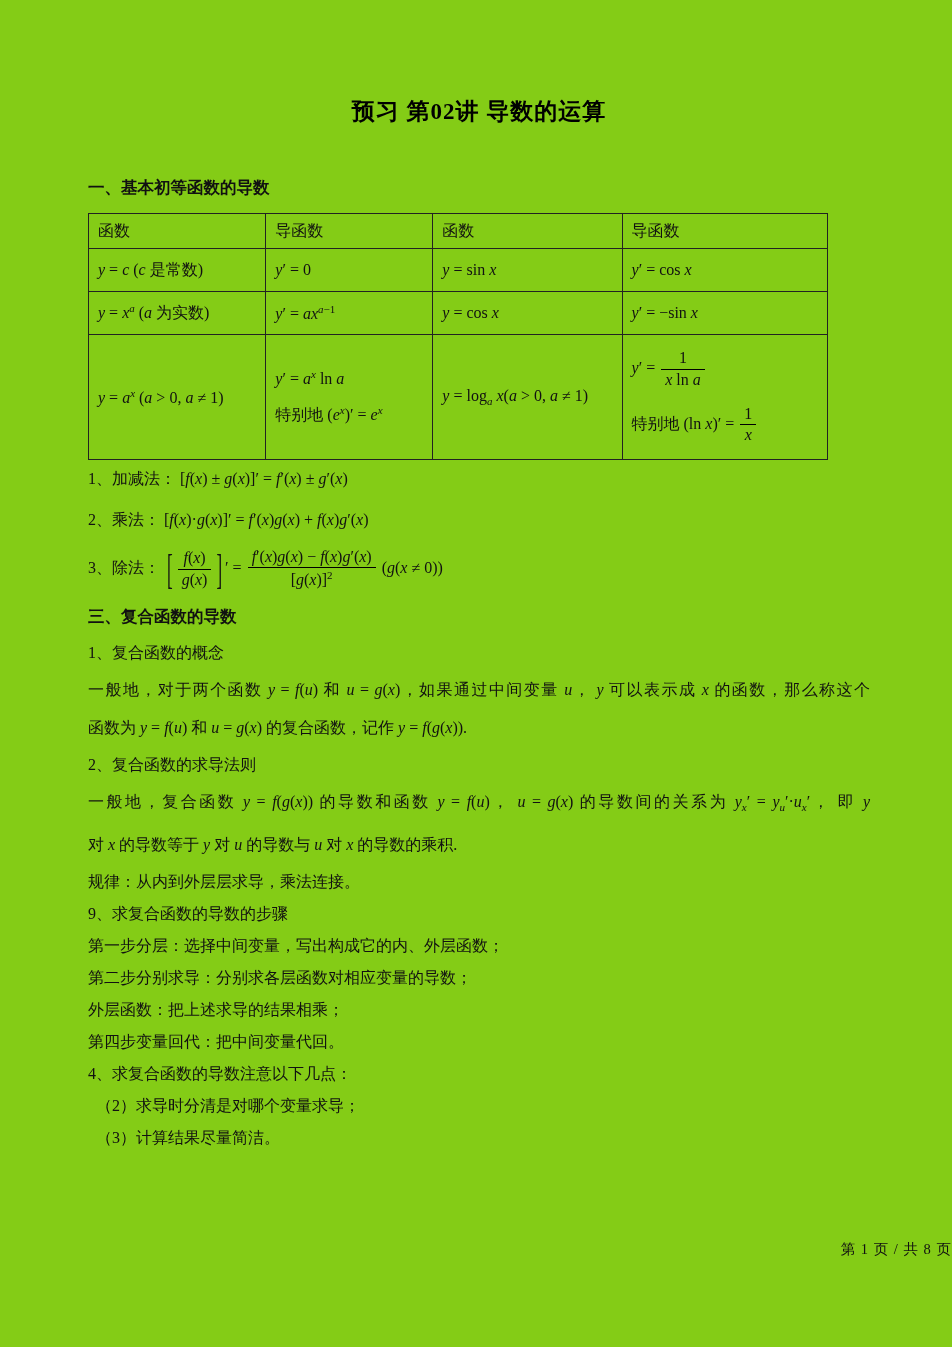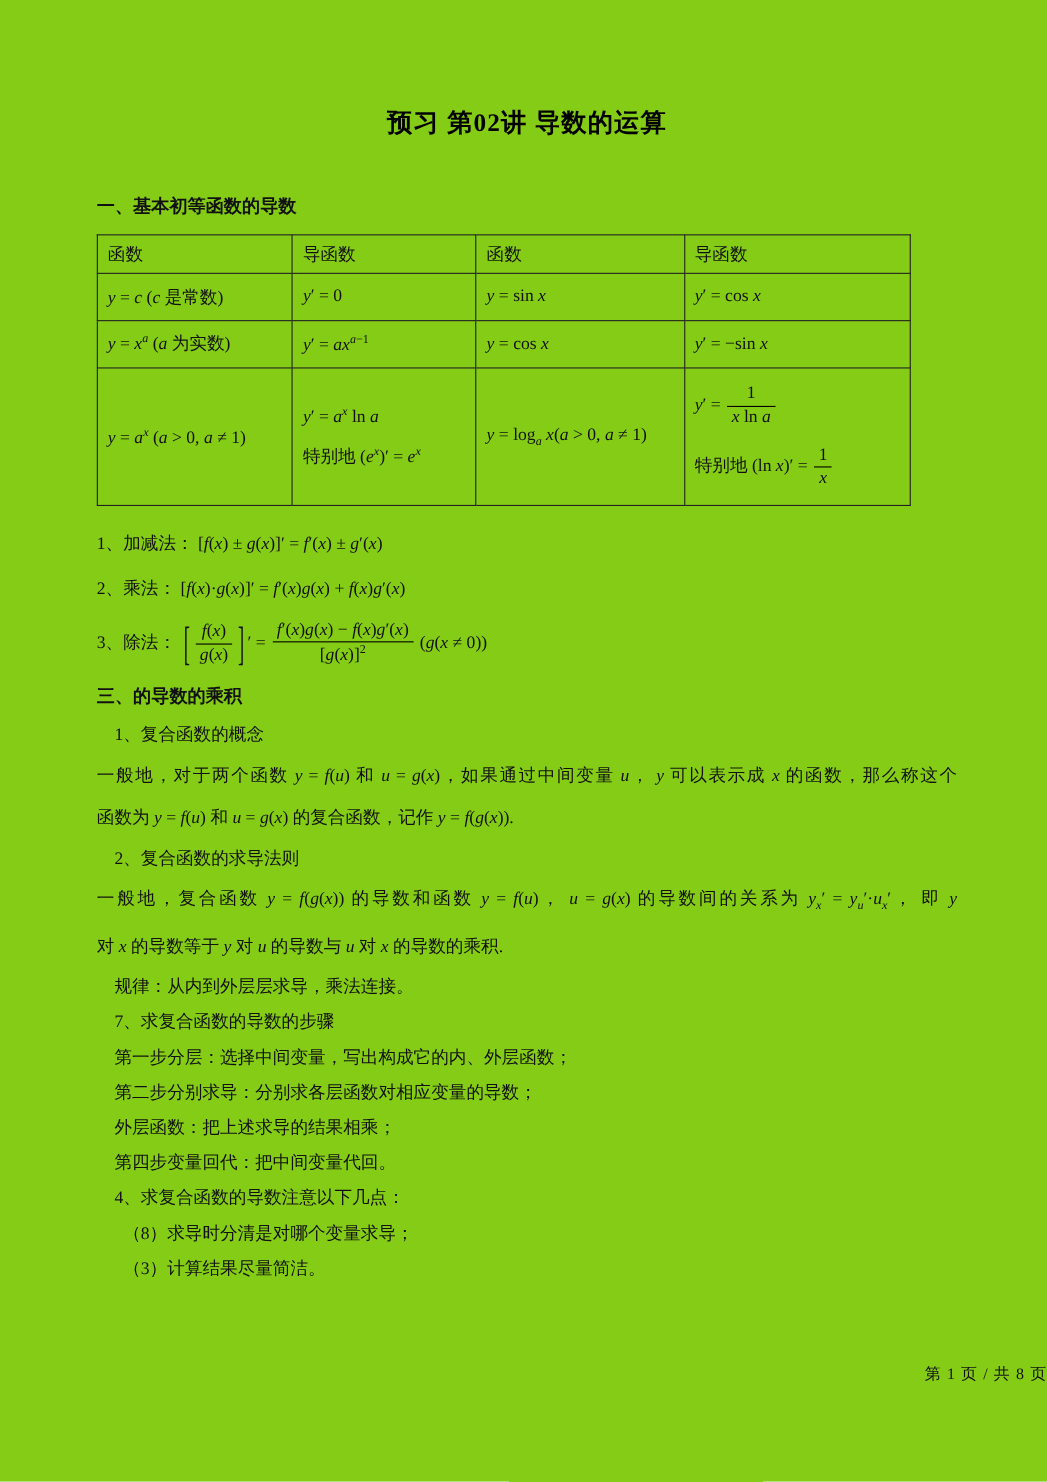--- a/index.html
+++ b/index.html
@@ -10,21 +10,21 @@
   .content{padding:96px 82px 0 88px;}
   h1.title{
     margin:0 0 50px 0;text-align:center;font-size:23px;font-weight:700;
     letter-spacing:1px;color:#000;
   }
   h2.sec{
     margin:16px 0 14px 0;font-size:16.5px;font-weight:700;color:#111;
   }
   
   table.dtab{
-    width:740px;border-collapse:collapse;table-layout:fixed;margin:4px 0 22px 0;
+    width:740px;border-collapse:collapse;table-layout:fixed;margin:4px 0 6px 0;
   }
   table.dtab th,table.dtab td{
     border:1px solid #222;padding:4px 9px;font-weight:400;text-align:left;
     vertical-align:middle;font-size:16px;color:#111;
   }
   tr.hrow th{height:26px;}
   tr.r1 td{height:34px;}
   tr.r2 td{height:34px;}
   tr.r3 td{height:116px;}
   .cellline + .cellline{margin-top:16px;}
@@ -33,21 +33,21 @@
   sup{font-size:11px;}
   sub{font-size:11px;}
   .fr{display:inline-block;text-align:center;vertical-align:middle;margin:0 2px;line-height:1.15;}
   .fr .nu{display:block;border-bottom:1px solid #000;padding:0 4px 1px 4px;}
   .fr .de{display:block;padding:1px 4px 0 4px;}
   .bb{display:inline-block;transform:scaleY(2.5);font-size:17px;vertical-align:middle;
       margin:0 3px;font-weight:300;}
   
   p.rule{margin:0 0 16px 0;line-height:25px;}
   p.rule-big{margin:6px 0 14px 0;}
-  p.line{margin:0 0 10px 16px;line-height:22px;}
+  p.line{margin:0 0 10px 0;line-height:22px;}
   p.mline{margin:14px 0 14px 0;line-height:24px;}
   p.just{text-align:justify;text-align-last:justify;}
   p.indent{padding-left:8px;}
   .footer{
     position:absolute;left:0;right:0;top:1240px;text-align:right;
     font-size:14.5px;color:#111;letter-spacing:1px;
   }
 </style>
 </head>
 <body>
@@ -119,32 +119,32 @@
             <div class="m cellline">特别地 (ln <i>x</i>)′ = <span class="fr"><span class="nu">1</span><span class="de"><i>x</i></span></span></div>
           </td>
         </tr>
       </tbody>
     </table>
 
     <p class="rule m">1、加减法： [<i>f</i>(<i>x</i>) ± <i>g</i>(<i>x</i>)]′ = <i>f</i>′(<i>x</i>) ± <i>g</i>′(<i>x</i>)</p>
     <p class="rule m">2、乘法： [<i>f</i>(<i>x</i>)·<i>g</i>(<i>x</i>)]′ = <i>f</i>′(<i>x</i>)<i>g</i>(<i>x</i>) + <i>f</i>(<i>x</i>)<i>g</i>′(<i>x</i>)</p>
     <p class="rule rule-big m">3、除法： <span class="bb">[</span><span class="fr"><span class="nu"><i>f</i>(<i>x</i>)</span><span class="de"><i>g</i>(<i>x</i>)</span></span><span class="bb">]</span>′ = <span class="fr"><span class="nu"><i>f</i>′(<i>x</i>)<i>g</i>(<i>x</i>) − <i>f</i>(<i>x</i>)<i>g</i>′(<i>x</i>)</span><span class="de">[<i>g</i>(<i>x</i>)]<sup>2</sup></span></span> (<i>g</i>(<i>x</i> ≠ 0))</p>
 
-    <h2 class="sec">三、的导数的乘积</h2>
+    <h2 class="sec">三、复合函数的导数</h2>
     <p class="line m">1、复合函数的概念</p>
     <p class="mline m just">一般地，对于两个函数 <i>y</i> = <i>f</i>(<i>u</i>) 和 <i>u</i> = <i>g</i>(<i>x</i>)，如果通过中间变量 <i>u</i>， <i>y</i> 可以表示成 <i>x</i> 的函数，那么称这个</p>
     <p class="mline m">函数为 <i>y</i> = <i>f</i>(<i>u</i>) 和 <i>u</i> = <i>g</i>(<i>x</i>) 的复合函数，记作 <i>y</i> = <i>f</i>(<i>g</i>(<i>x</i>)).</p>
     <p class="line m">2、复合函数的求导法则</p>
     <p class="mline m just">一般地，复合函数 <i>y</i> = <i>f</i>(<i>g</i>(<i>x</i>)) 的导数和函数 <i>y</i> = <i>f</i>(<i>u</i>)， <i>u</i> = <i>g</i>(<i>x</i>) 的导数间的关系为 <i>y</i><sub><i>x</i></sub>′ = <i>y</i><sub><i>u</i></sub>′·<i>u</i><sub><i>x</i></sub>′， 即 <i>y</i></p>
     <p class="mline m">对 <i>x</i> 的导数等于 <i>y</i> 对 <i>u</i> 的导数与 <i>u</i> 对 <i>x</i> 的导数的乘积.</p>
     <p class="line m">规律：从内到外层层求导，乘法连接。</p>
-    <p class="line m">7、求复合函数的导数的步骤</p>
+    <p class="line m">9、求复合函数的导数的步骤</p>
     <p class="line m">第一步分层：选择中间变量，写出构成它的内、外层函数；</p>
     <p class="line m">第二步分别求导：分别求各层函数对相应变量的导数；</p>
     <p class="line m">外层函数：把上述求导的结果相乘；</p>
     <p class="line m">第四步变量回代：把中间变量代回。</p>
     <p class="line m">4、求复合函数的导数注意以下几点：</p>
-    <p class="line m indent">（8）求导时分清是对哪个变量求导；</p>
+    <p class="line m indent">（2）求导时分清是对哪个变量求导；</p>
     <p class="line m indent">（3）计算结果尽量简洁。</p>
   </div>
 
   <div class="footer">第 1 页 / 共 8 页</div>
 </div>
 
 </body></html>

